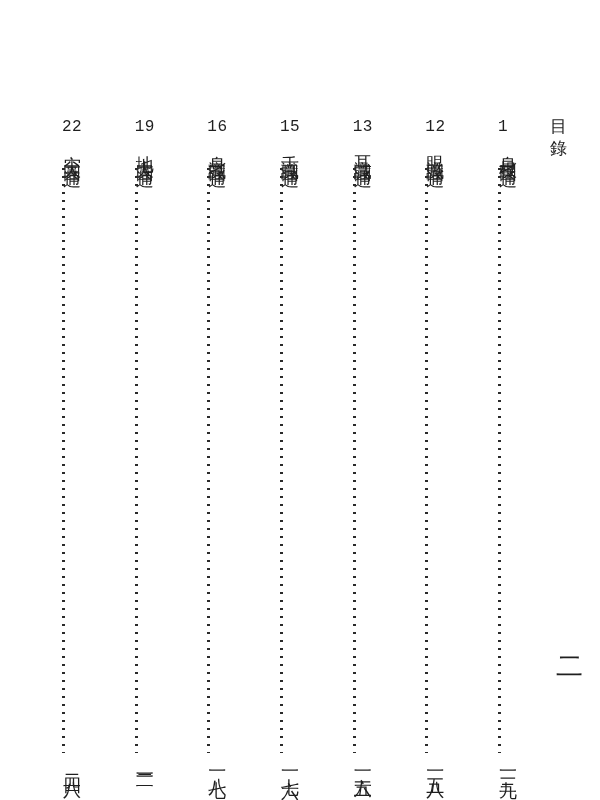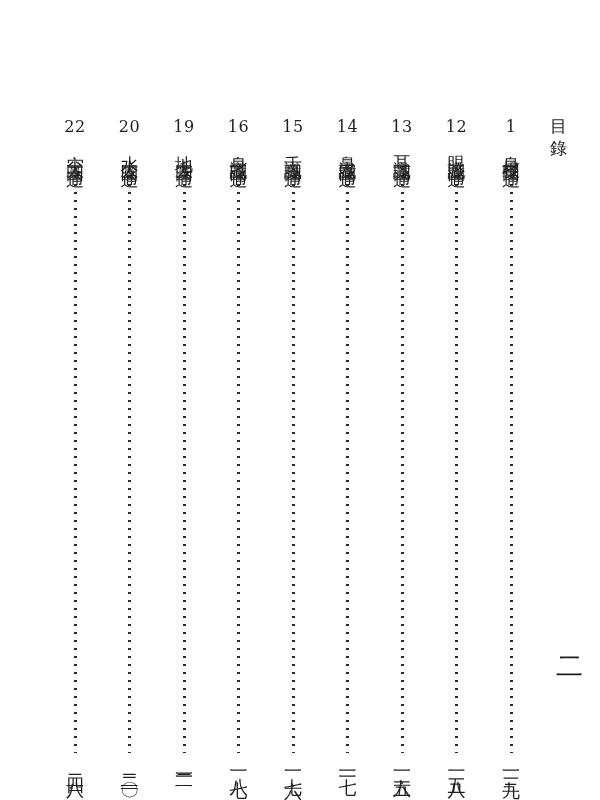--- a/index.html
+++ b/index.html
@@ -38,22 +38,23 @@
     bottom: 30px;
     left: 62px;
     right: 76px;
     display: flex;
     flex-direction: row-reverse;
     justify-content: space-between;
   }
   .entry {
     display: flex;
     flex-direction: column;
-    align-items: center;
+    align-items: flex-start;
     width: 26px;
+    font-family: Liberation Mono, monospace;
   }
   .entry-num {
     font-size: 16px;
     line-height: 1;
     height: 15px;
     letter-spacing: 0.5px;
   }
   .entry-title {
     writing-mode: vertical-rl;
     text-orientation: upright;
@@ -101,26 +102,20 @@
     <div class="entry-page">一五八</div>
   </div>
 
   <div class="entry">
     <div class="entry-num">13</div>
     <div class="entry-title">耳識圓通</div>
     <div class="dots"></div>
     <div class="entry-page">一六五</div>
   </div>
 
-  <div class="entry">
-    <div class="entry-num">14</div>
-    <div class="entry-title">鼻識圓通</div>
-    <div class="dots"></div>
-    <div class="entry-page">一七一</div>
-  </div>
 
   <div class="entry">
     <div class="entry-num">15</div>
     <div class="entry-title">舌識圓通</div>
     <div class="dots"></div>
     <div class="entry-page">一七六</div>
   </div>
 
   <div class="entry">
     <div class="entry-num">16</div>
@@ -131,26 +126,20 @@
 
 
 
   <div class="entry">
     <div class="entry-num">19</div>
     <div class="entry-title">地大圓通</div>
     <div class="dots"></div>
     <div class="entry-page">二一一</div>
   </div>
 
-  <div class="entry">
-    <div class="entry-num">20</div>
-    <div class="entry-title">水大圓通</div>
-    <div class="dots"></div>
-    <div class="entry-page">二二〇</div>
-  </div>
 
 
   <div class="entry">
     <div class="entry-num">22</div>
     <div class="entry-title">空大圓通</div>
     <div class="dots"></div>
     <div class="entry-page">二四八</div>
   </div>
 </div>
 

